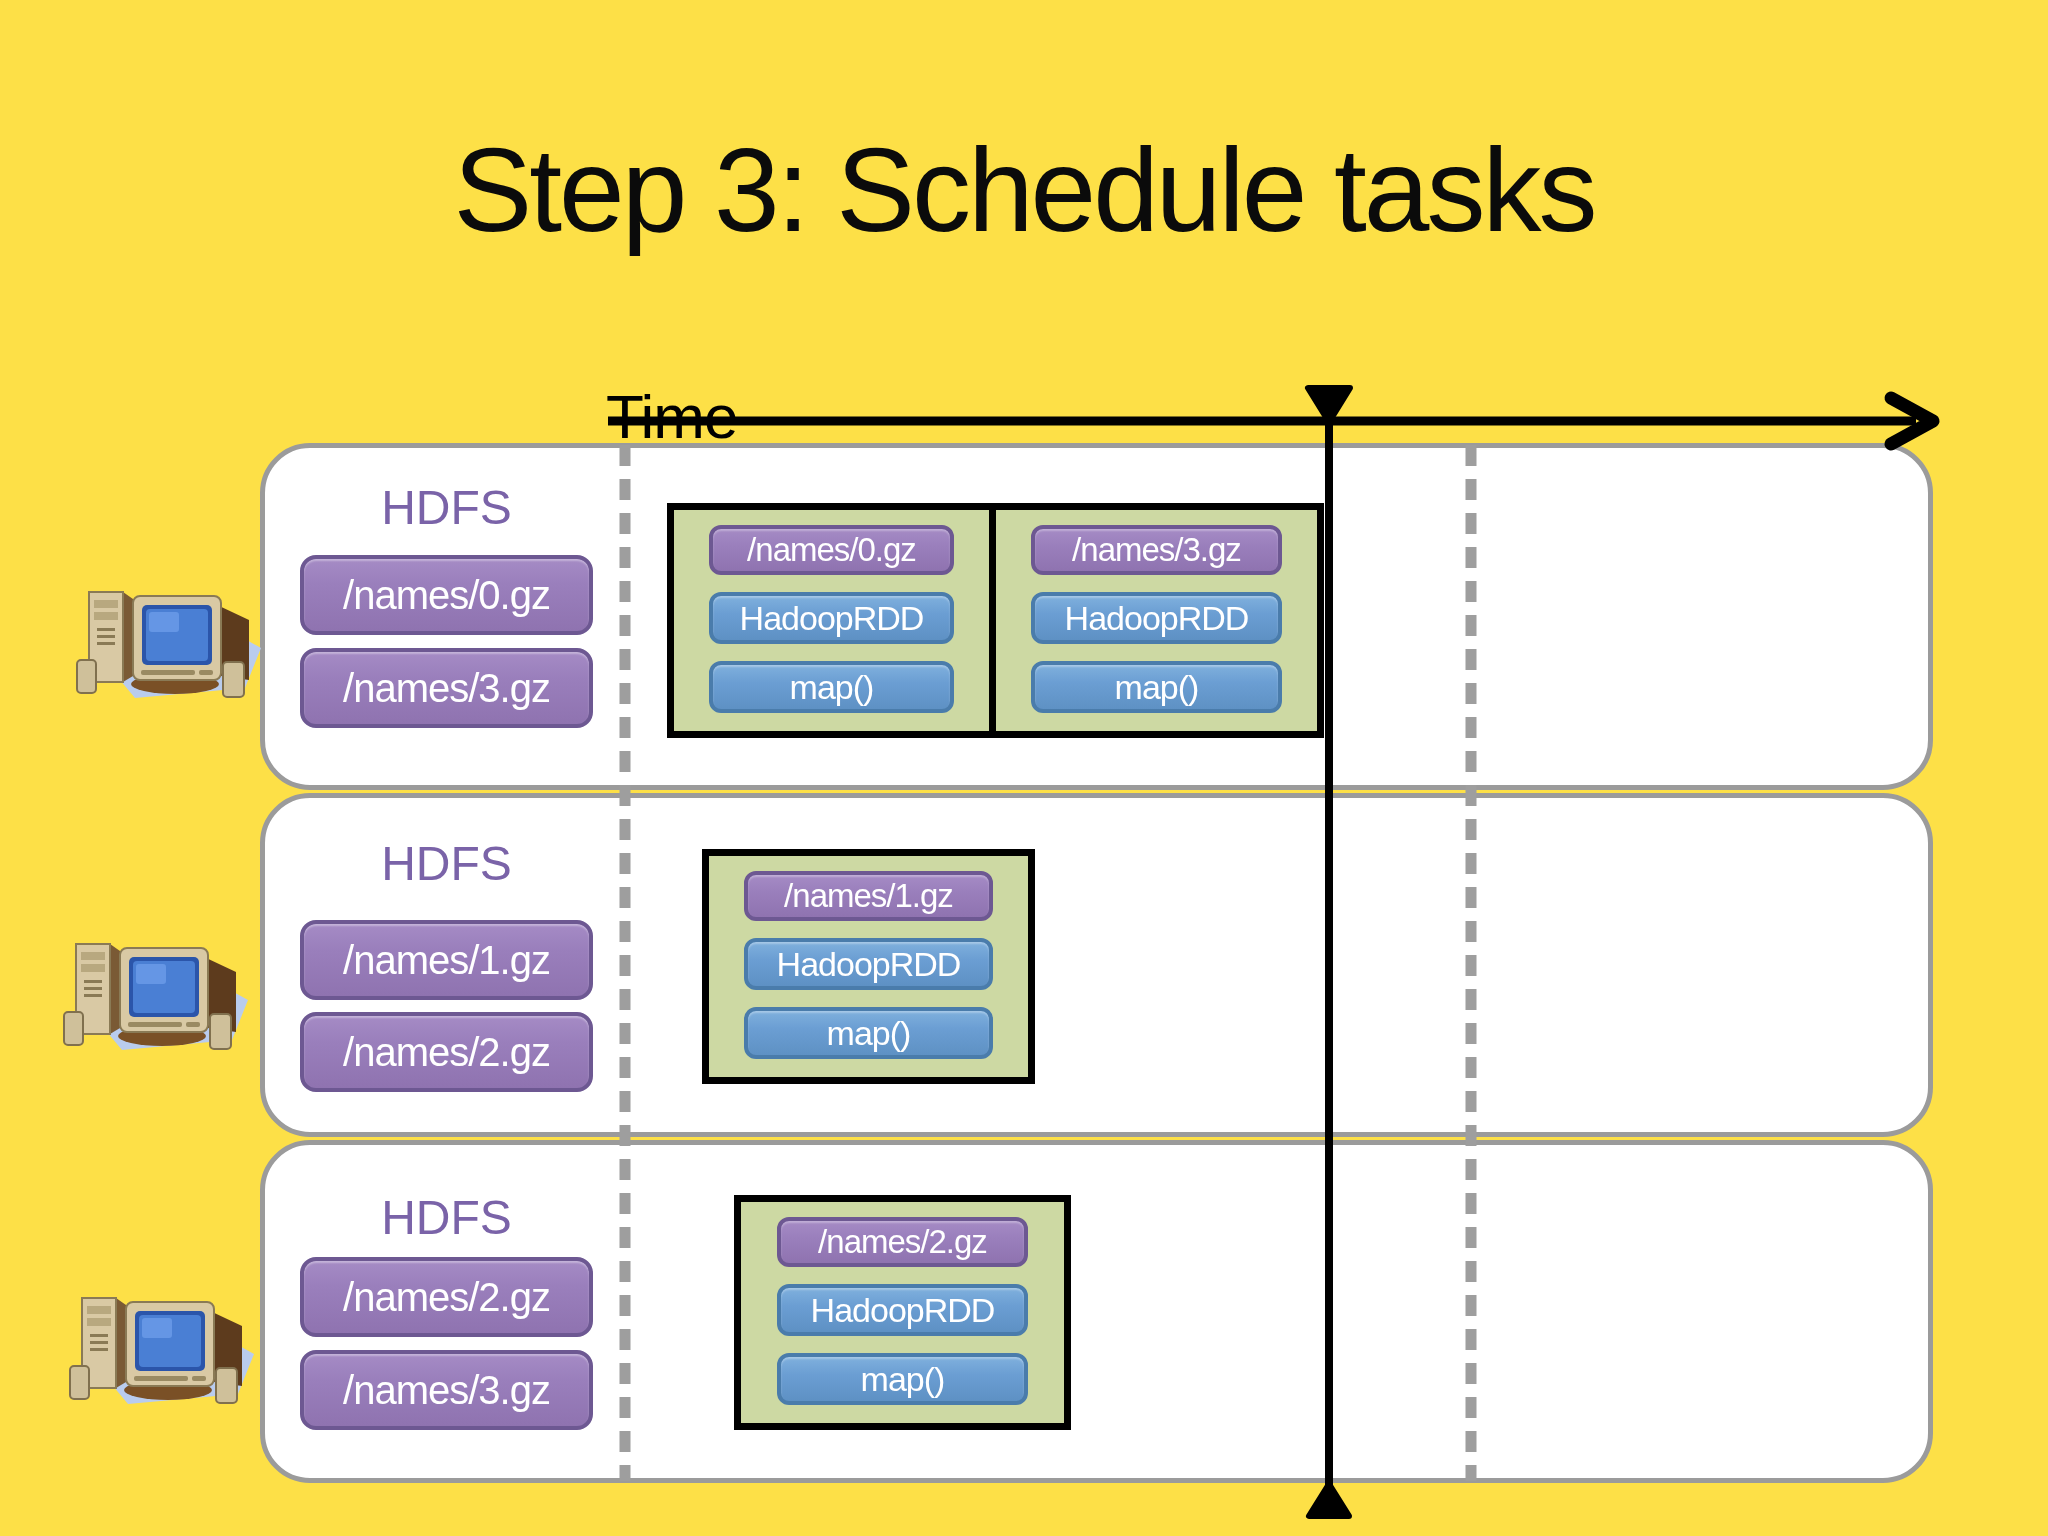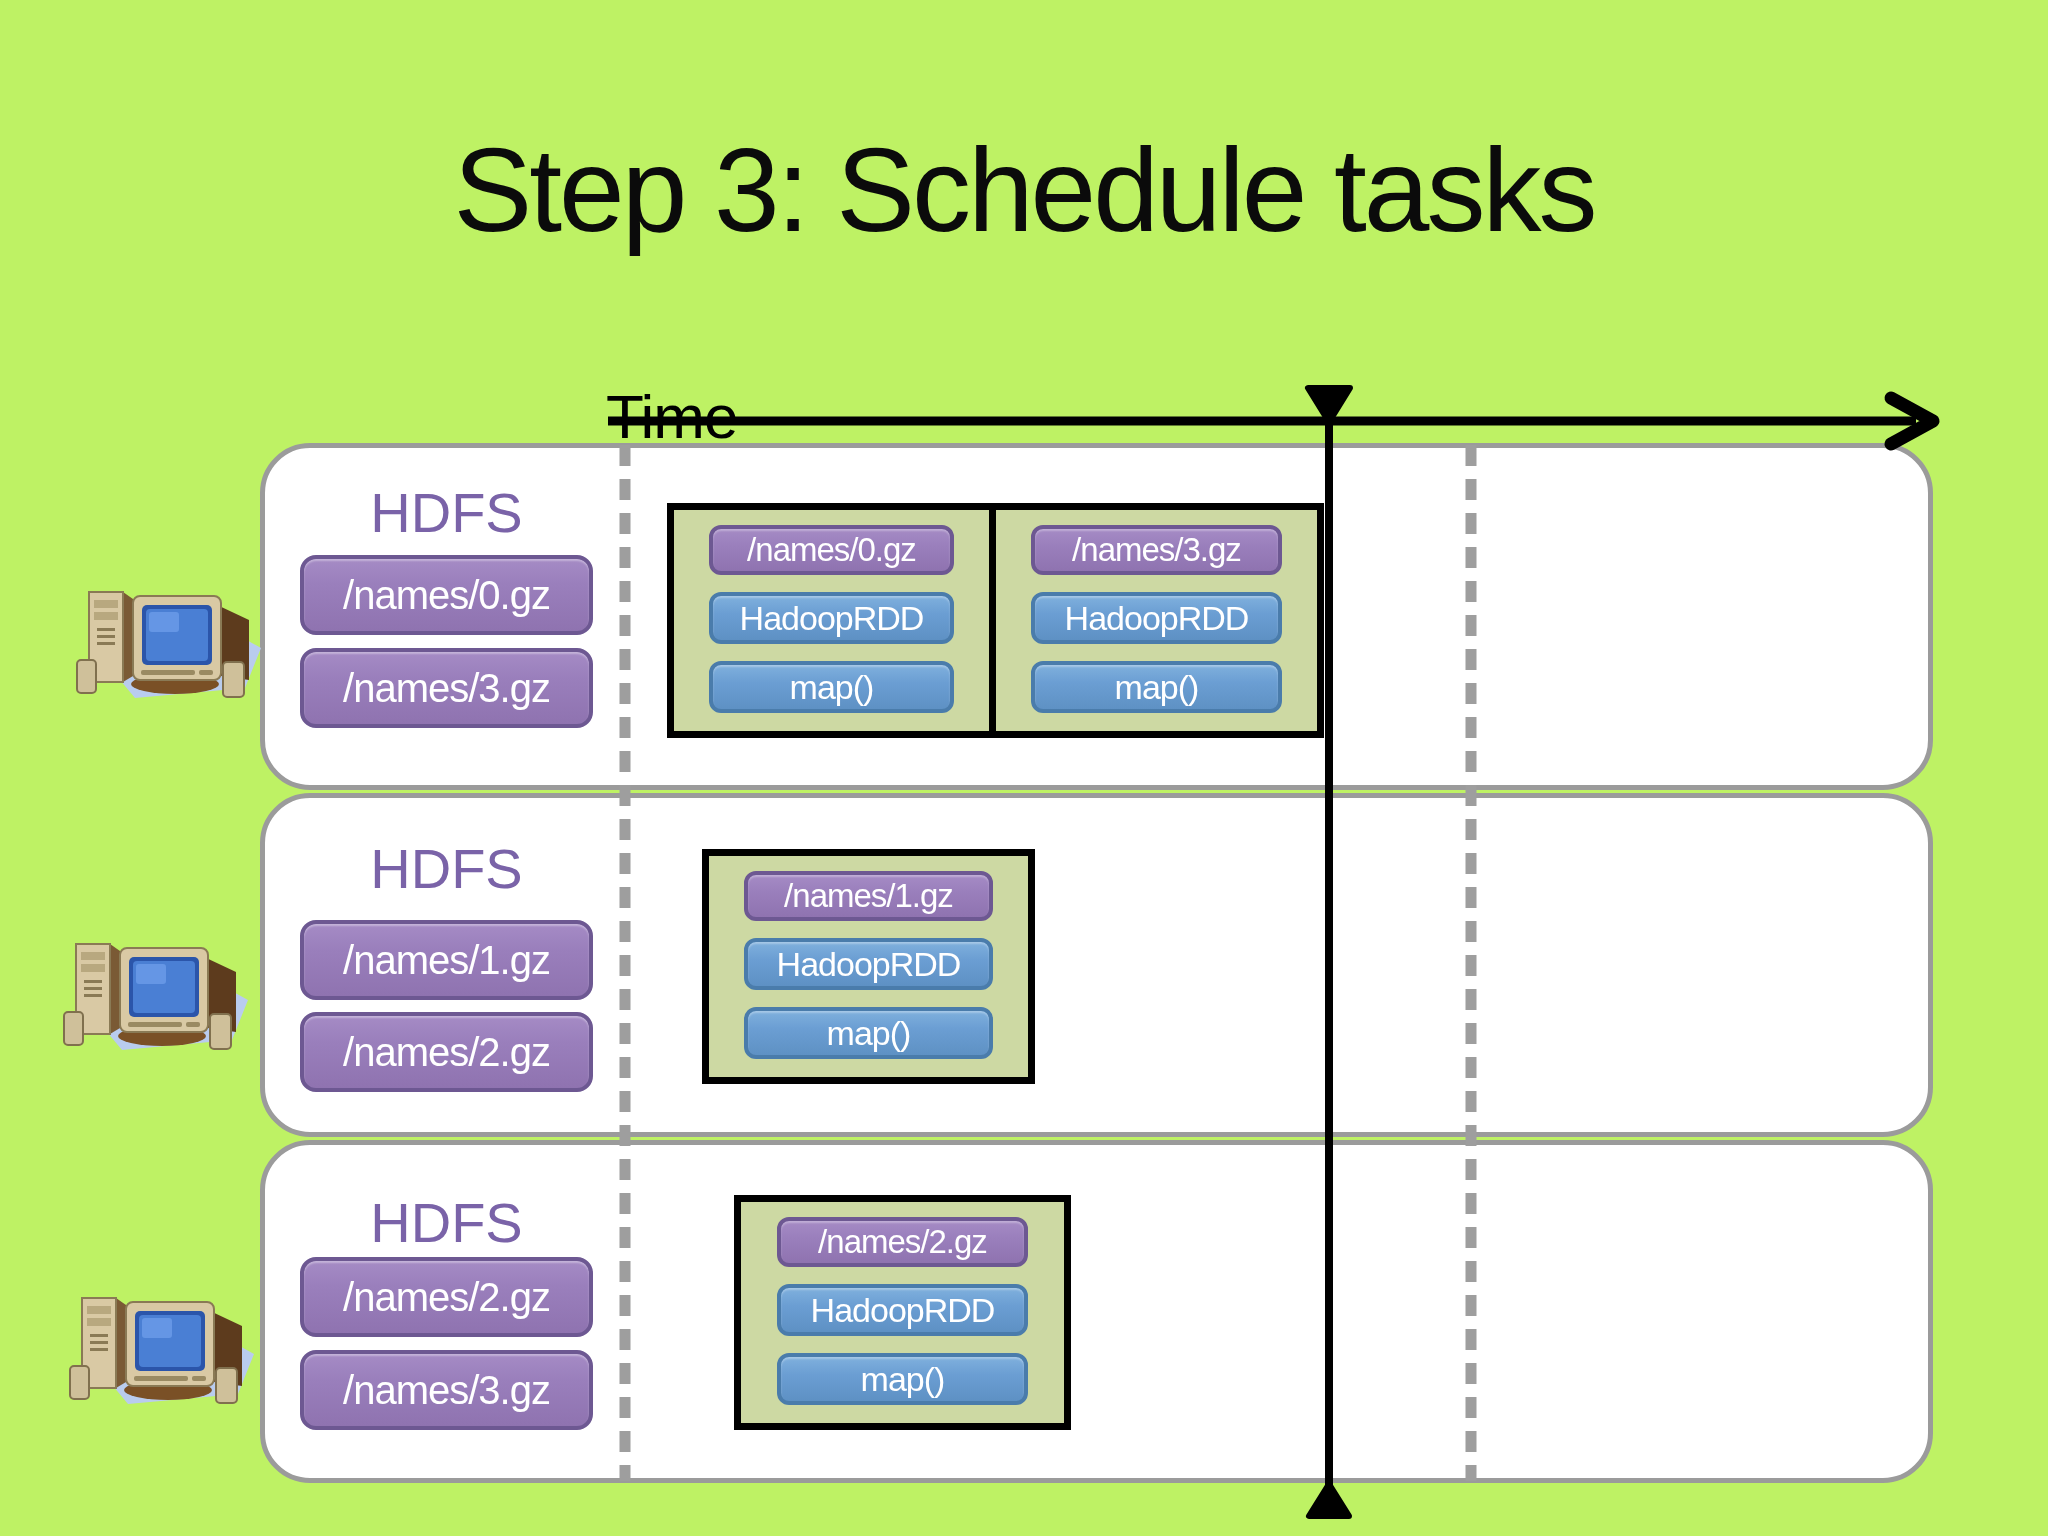--- a/index.html
+++ b/index.html
@@ -1,19 +1,19 @@
 <!DOCTYPE html>
 <html><head>
 <meta charset="utf-8">
 <style>
   html,body{margin:0;padding:0;background:#ffffff;}
   .slide{
     position:relative;
     width:2048px;height:1536px;
-    background:#bef264;
+    background:#fde047;
     overflow:hidden;
     font-family:"Liberation Sans", sans-serif;
   }
   .abs{position:absolute;}
 
   
   .title{
     left:0;top:122px;width:2048px;
     text-align:center;
     font-size:118px;
@@ -40,21 +40,21 @@
     box-sizing:border-box;
   }
   .lane1{top:443px;height:347px;}
   .lane2{top:793px;height:344px;}
   .lane3{top:1140px;height:343px;}
 
   
   .hdfs-label{
     left:300px;width:293px;
     text-align:center;
-    font-size:56px;
+    font-size:48px;
     color:#7a63a8;
     letter-spacing:0px;
   }
 
   
   .file-box{
     left:300px;width:293px;height:80px;
     box-sizing:border-box;
     background:linear-gradient(180deg,#a58bc5 0%, #9a7fbc 35%, #8f73b0 100%);
     border:4px solid #6d5892;

